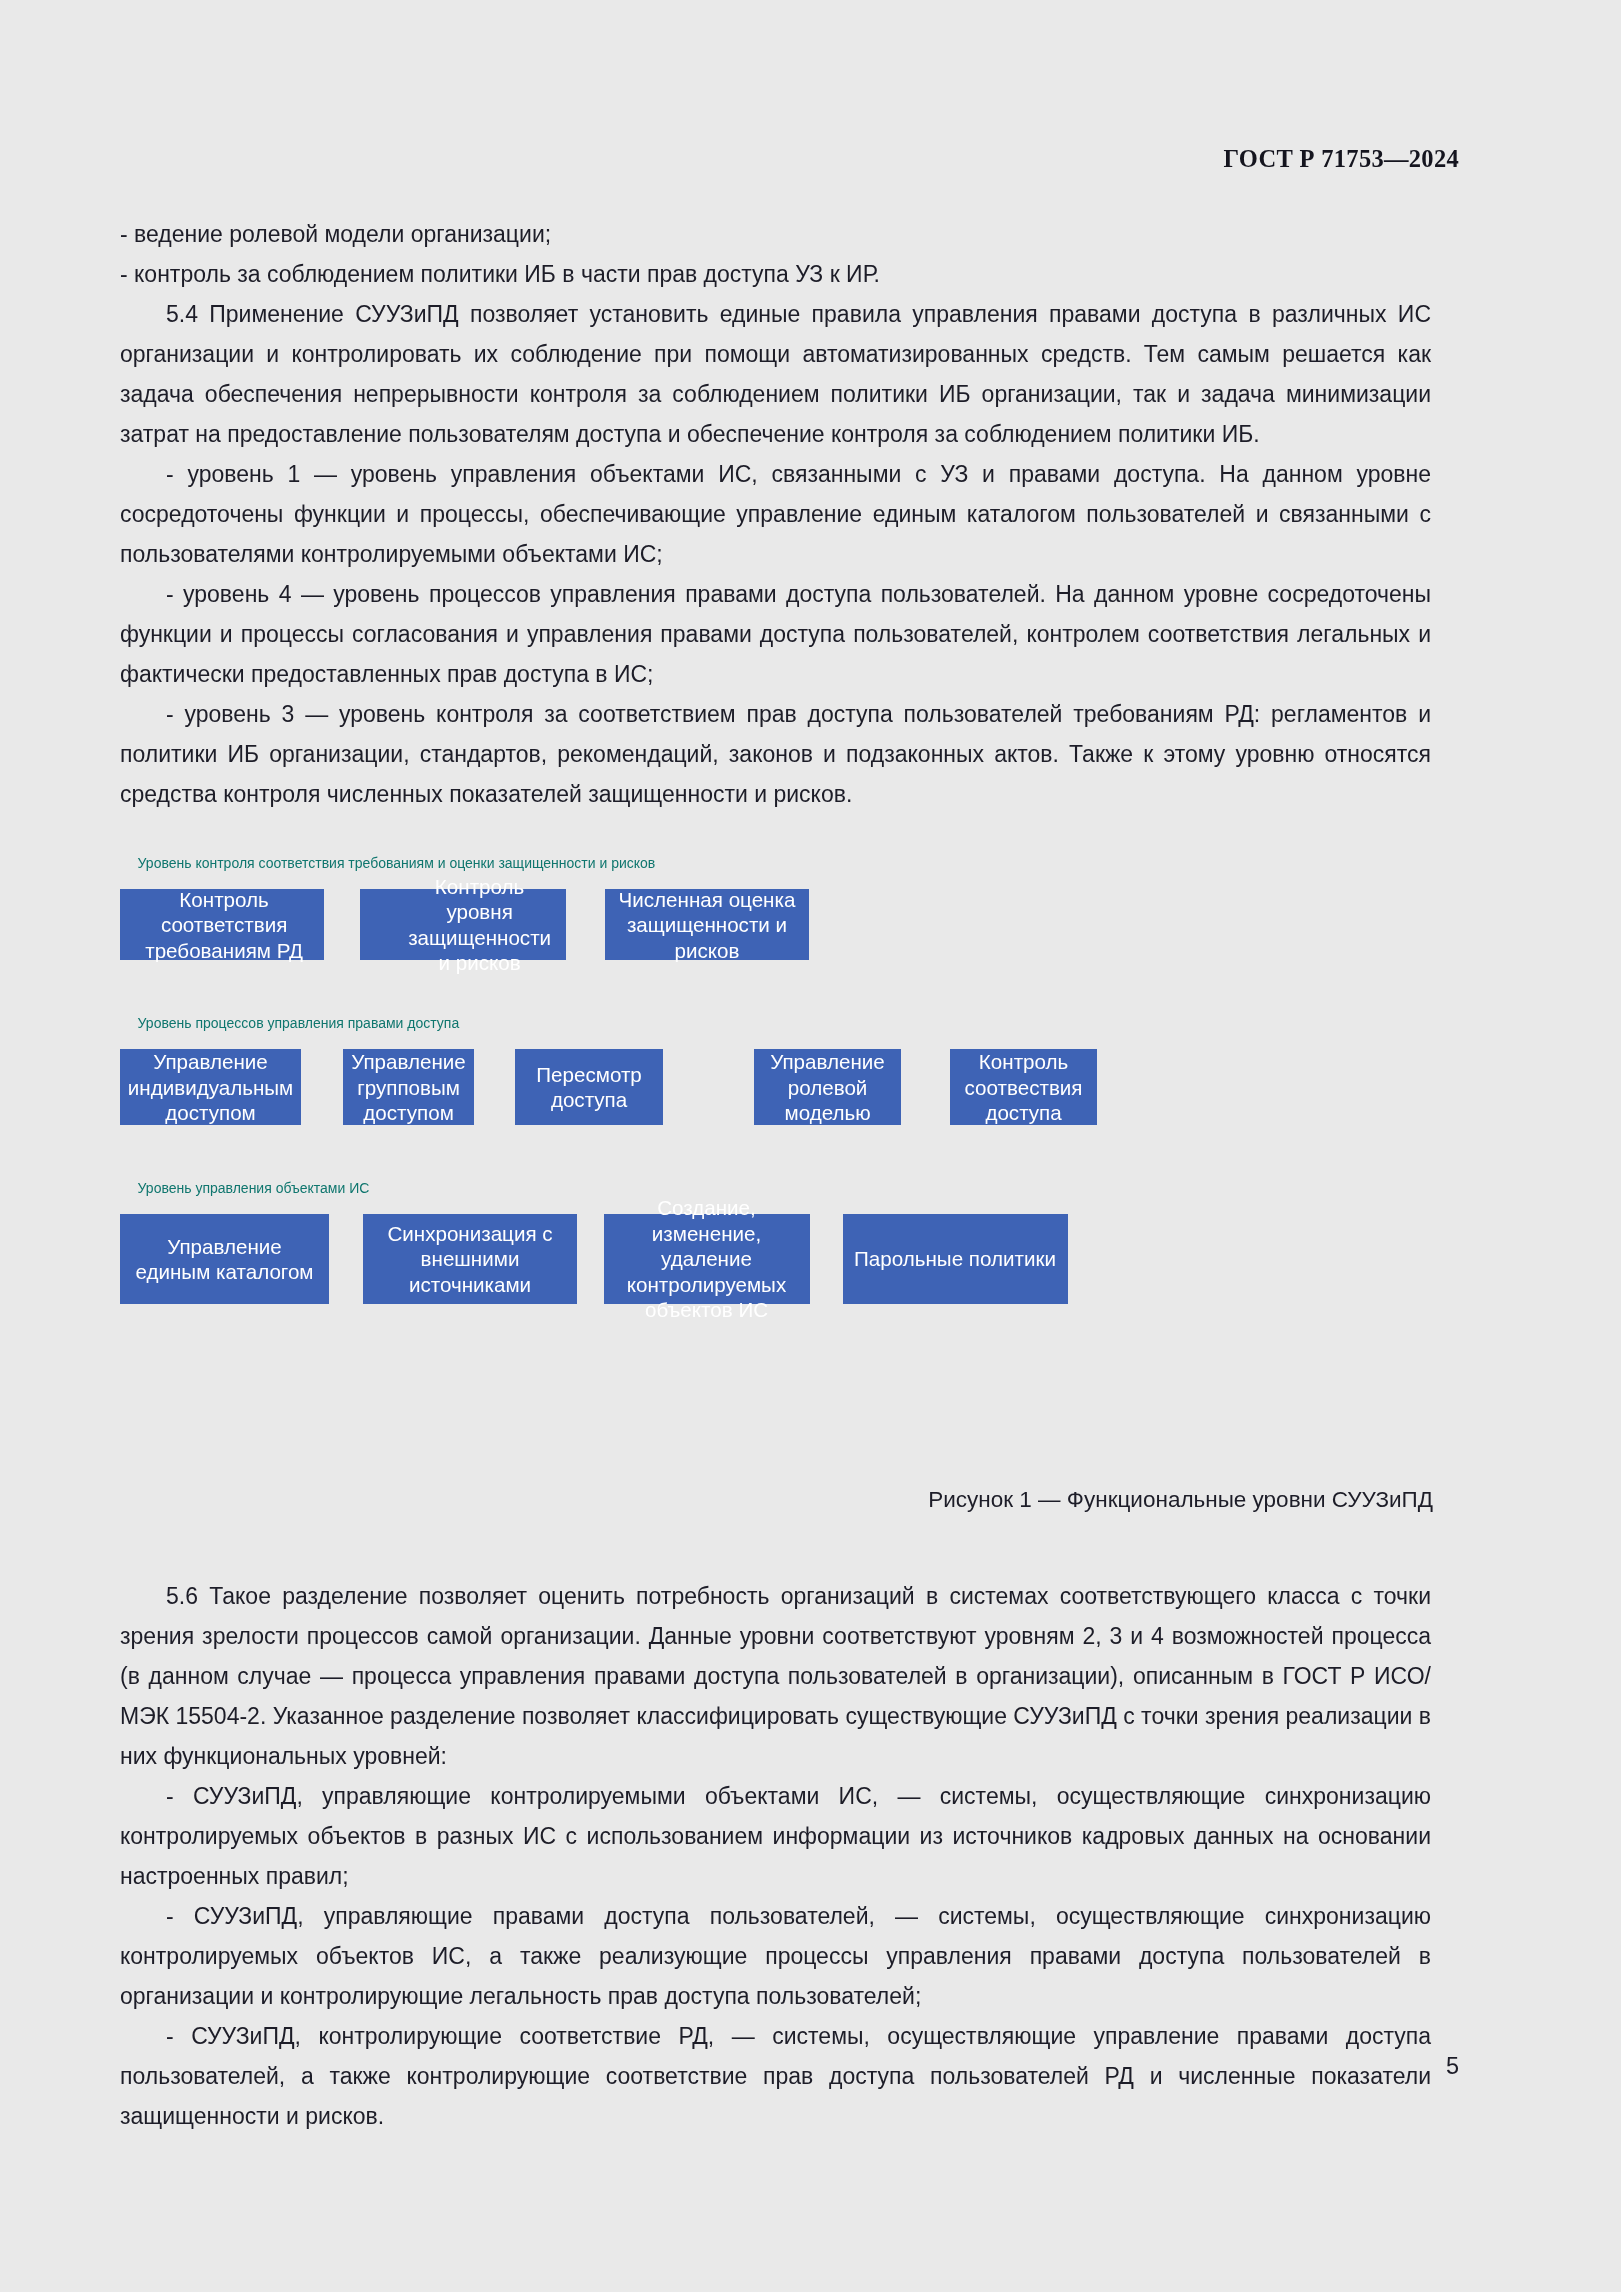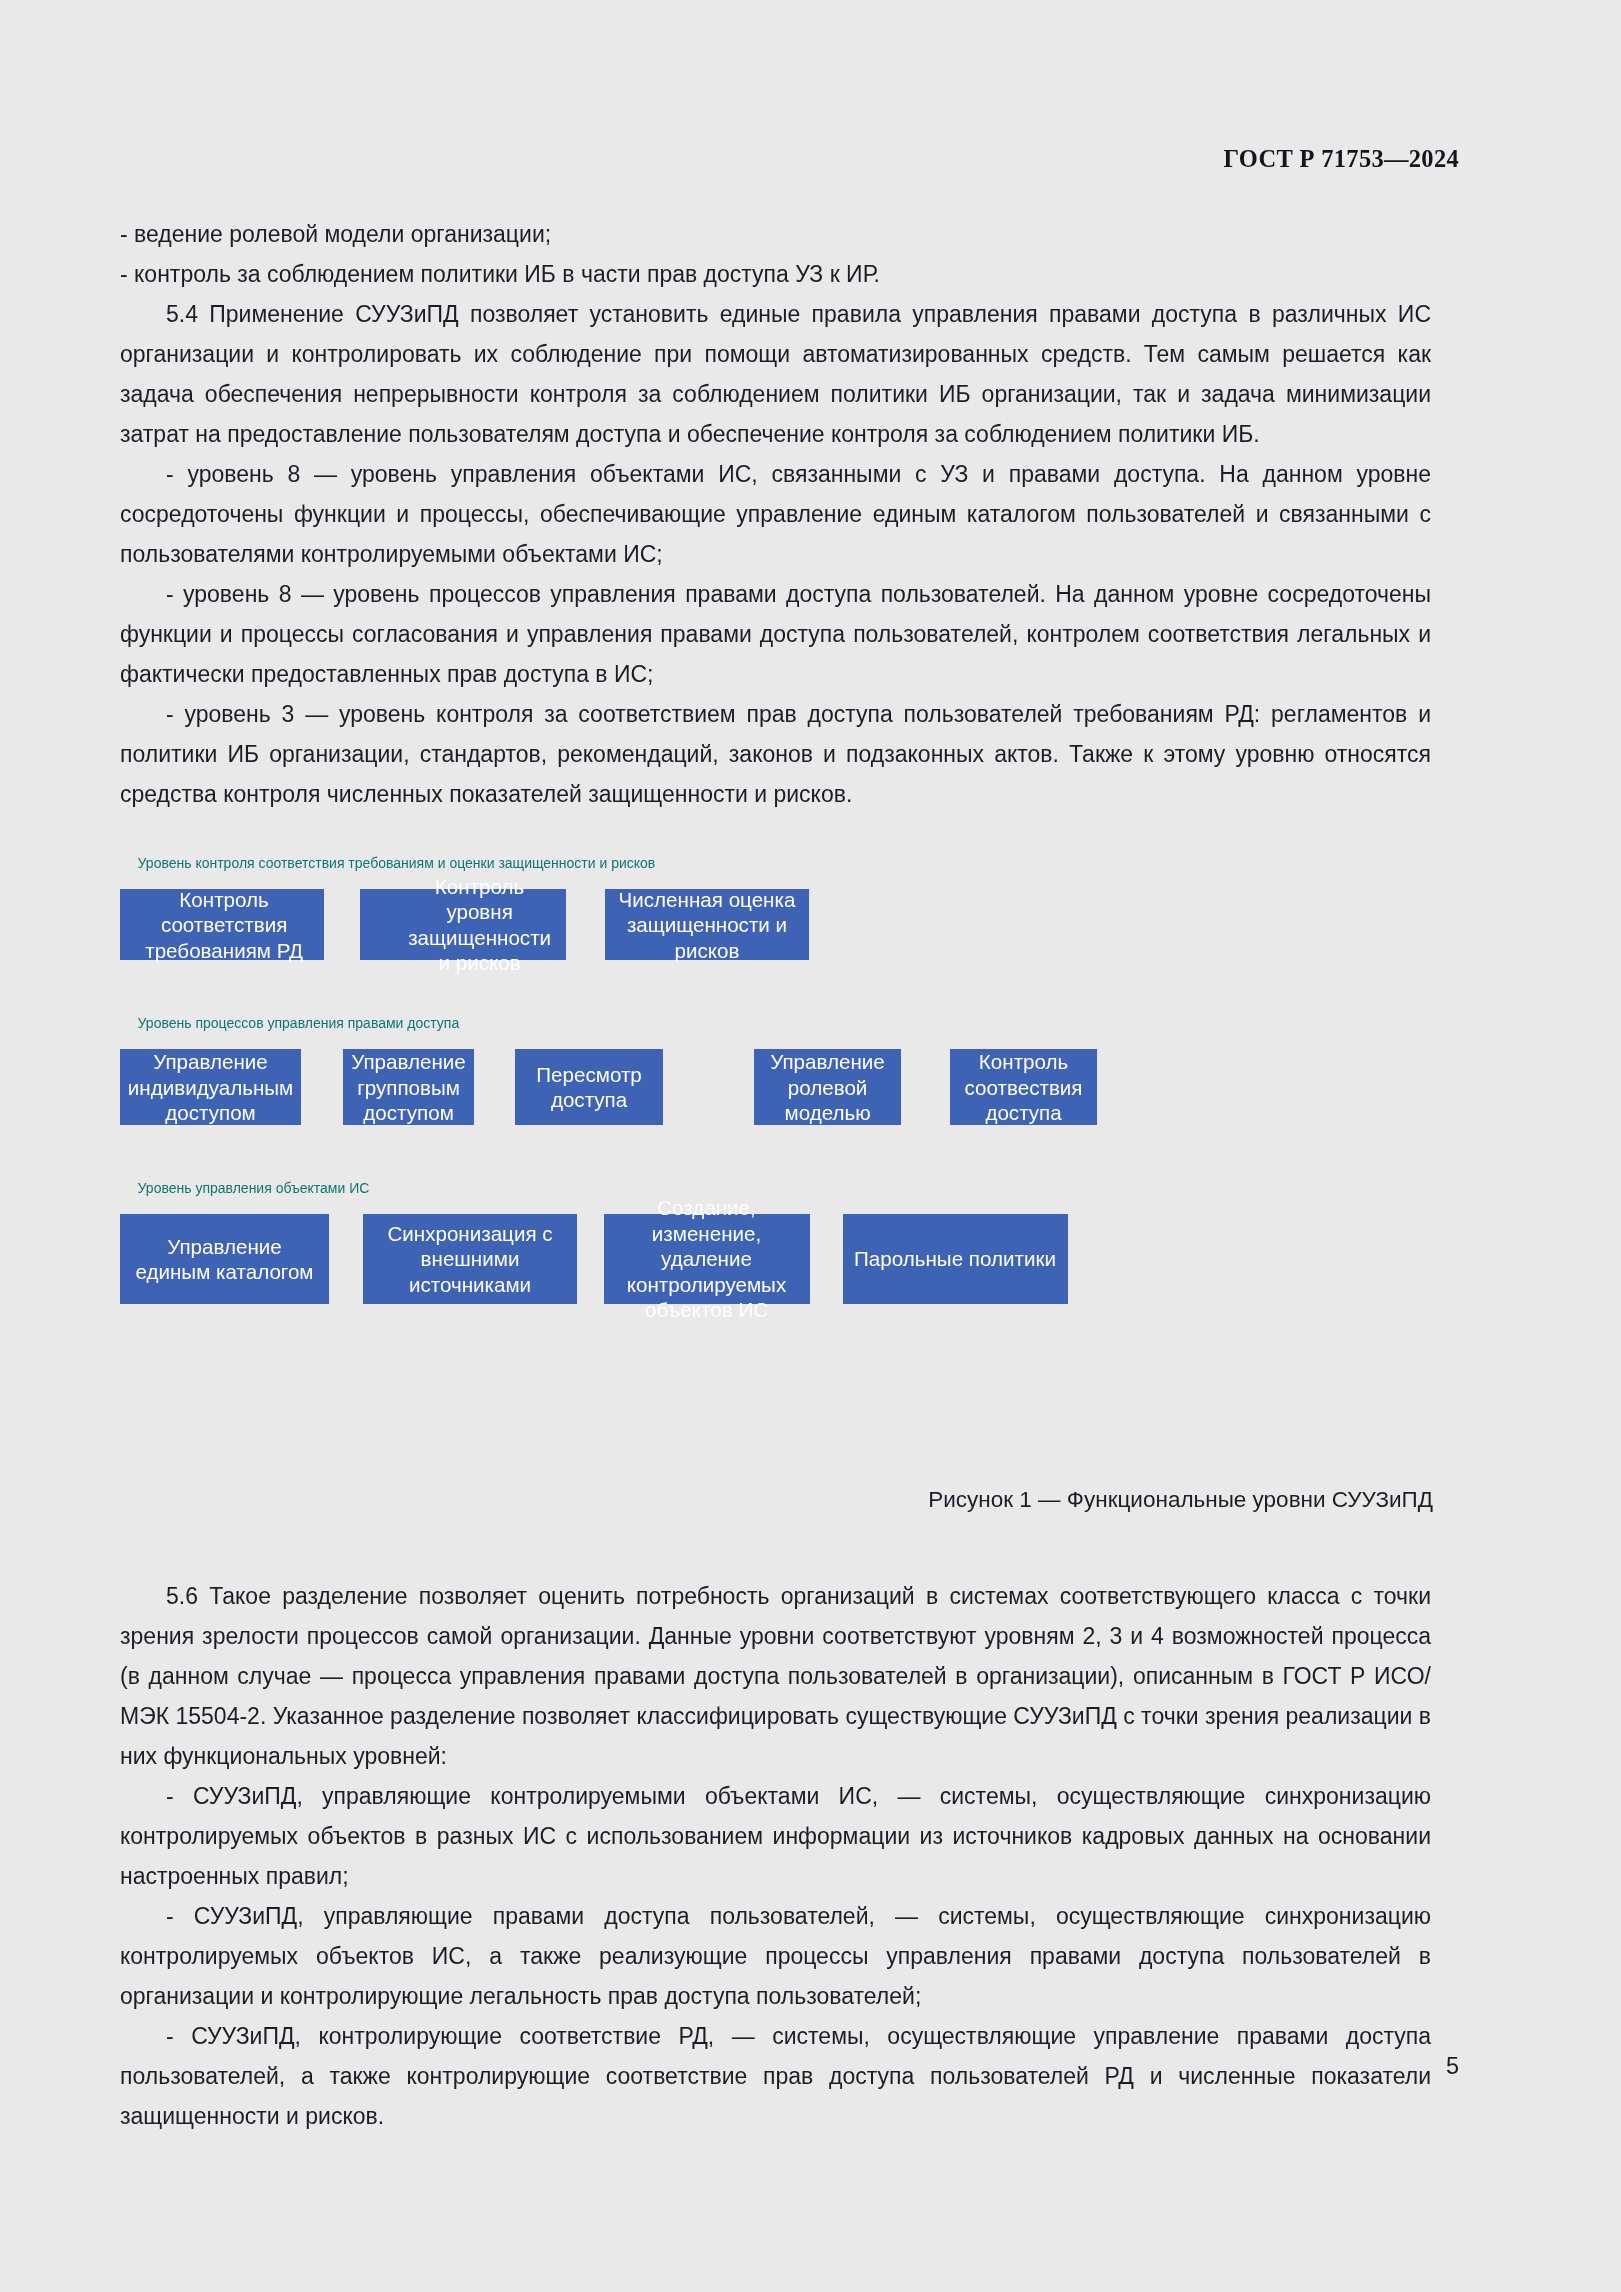--- a/index.html
+++ b/index.html
@@ -121,22 +121,22 @@
 <body>
 
 <div class="page">
 
   <div class="doc-header">ГОСТ Р 71753—2024</div>
 
   <div class="content">
     <p class="body nojust">- ведение ролевой модели организации;</p>
     <p class="body nojust">- контроль за соблюдением политики ИБ в части прав доступа УЗ к ИР.</p>
     <p class="body indent">5.4 Применение СУУЗиПД позволяет установить единые правила управления правами досту­па в различных ИС организации и контролировать их соблюдение при помощи автоматизированных средств. Тем самым решается как задача обеспечения непрерывности контроля за соблюдением по­литики ИБ организации, так и задача минимизации затрат на предоставление пользователям доступа и обеспечение контроля за соблюдением политики ИБ.</p>
-    <p class="body indent">- уровень 8 — уровень управления объектами ИС, связанными с УЗ и правами доступа. На данном уровне сосредоточены функции и процессы, обеспечивающие управление единым каталогом пользова­телей и связанными с пользователями контролируемыми объектами ИС;</p>
-    <p class="body indent">- уровень 8 — уровень процессов управления правами доступа пользователей. На данном уровне сосредоточены функции и процессы согласования и управления правами доступа пользователей, кон­тролем соответствия легальных и фактически предоставленных прав доступа в ИС;</p>
+    <p class="body indent">- уровень 1 — уровень управления объектами ИС, связанными с УЗ и правами доступа. На данном уровне сосредоточены функции и процессы, обеспечивающие управление единым каталогом пользова­телей и связанными с пользователями контролируемыми объектами ИС;</p>
+    <p class="body indent">- уровень 4 — уровень процессов управления правами доступа пользователей. На данном уровне сосредоточены функции и процессы согласования и управления правами доступа пользователей, кон­тролем соответствия легальных и фактически предоставленных прав доступа в ИС;</p>
     <p class="body indent">- уровень 3 — уровень контроля за соответствием прав доступа пользователей требованиям РД: регламентов и политики ИБ организации, стандартов, рекомендаций, законов и подзаконных актов. Также к этому уровню относятся средства контроля численных показателей защищенности и рисков.</p>
   </div>
 
   <div class="figure">
 
     <div class="level-title">Уровень контроля соответствия требованиям и оценки защищенности и рисков</div>
     <div class="level-row lvl1">
       <div class="box" style="flex:0 0 204px;padding-left:12px;">Контроль соответствия требованиям РД</div>
       <div class="gap" style="width:36px"></div>
       <div class="box" style="flex:0 0 206px;padding-left:41px;">Контроль уровня защищенности и рисков</div>

